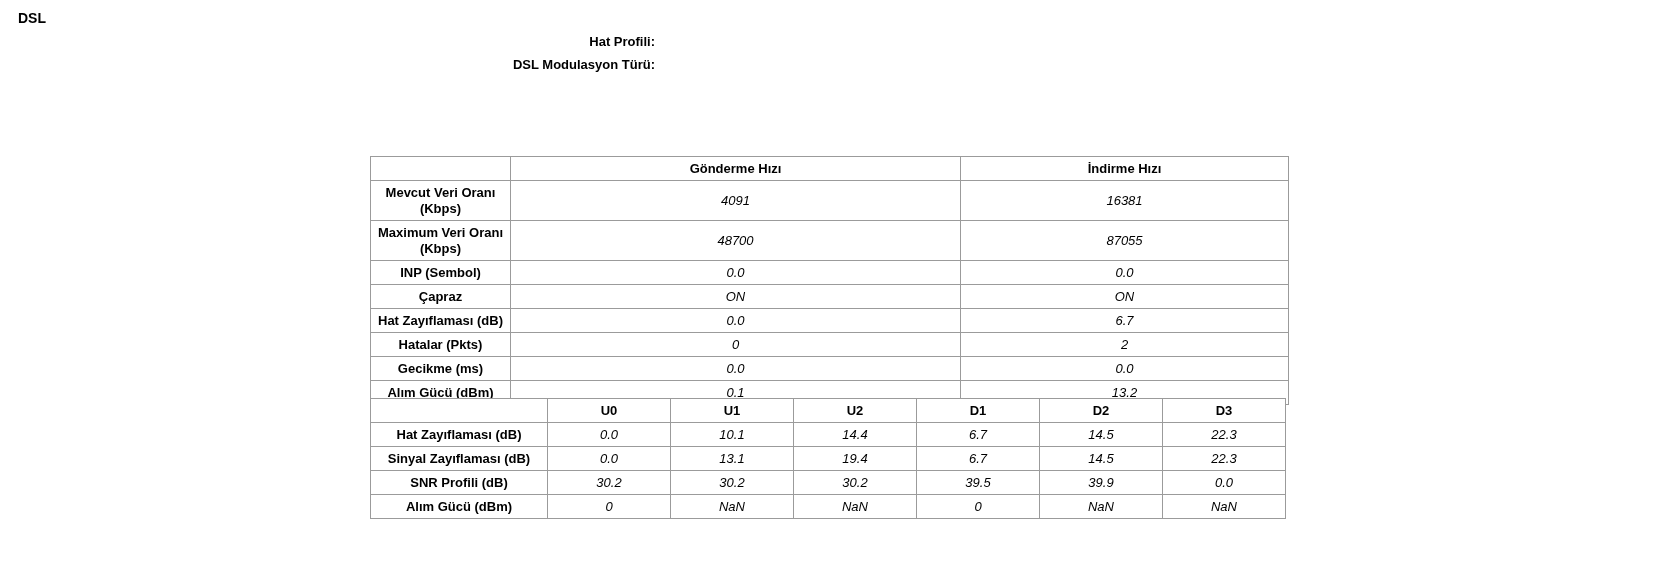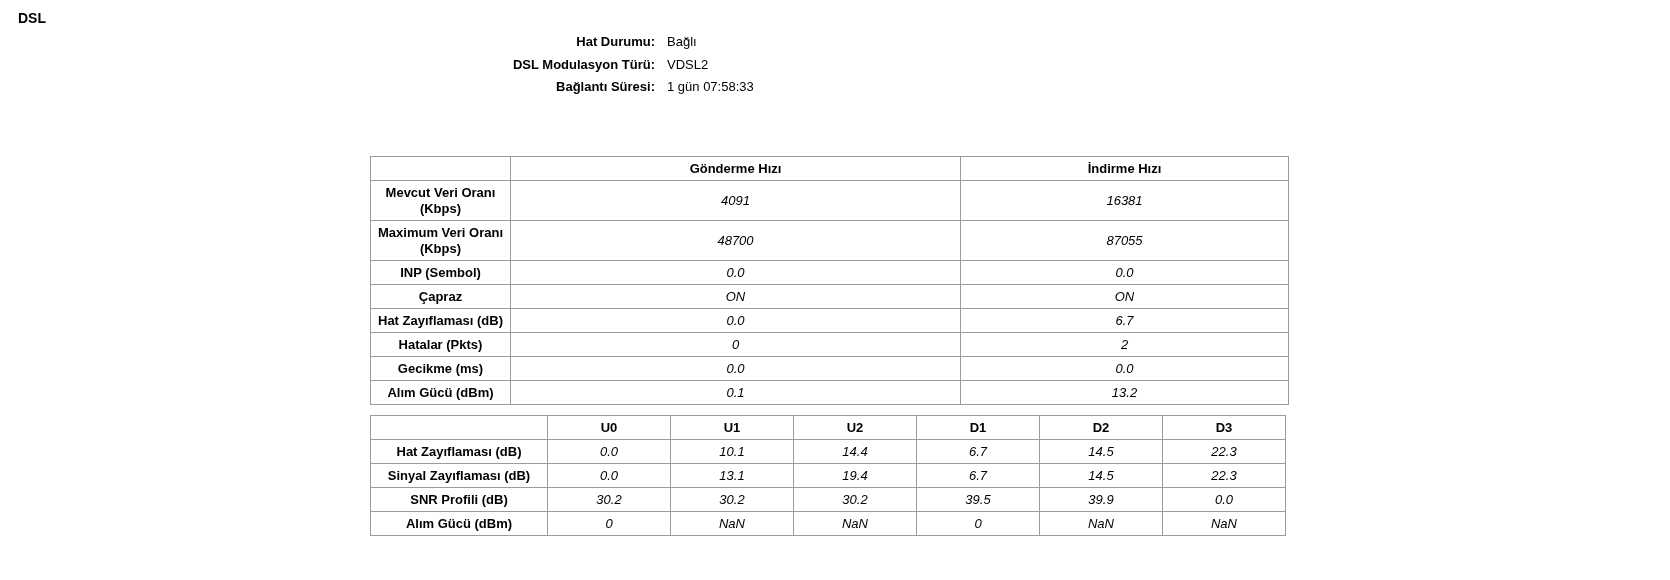--- a/index.html
+++ b/index.html
@@ -58,50 +58,44 @@
     text-align: center;
     vertical-align: middle;
     padding: 3px 4px;
     font-size: 13px;
     line-height: 16px;
     overflow: hidden;
   }
   th { font-weight: bold; }
   td { font-weight: normal; font-style: italic; }
   .rate-table { left: 370px; top: 156px; }
-  .band-table { left: 370px; top: 415px; }
+  .band-table { left: 370px; top: 398px; }
   .rate-table col.c-label { width: 140px; }
   .rate-table col.c-up    { width: 450px; }
   .rate-table col.c-down  { width: 328px; }
   .band-table col.c-label { width: 177px; }
   .band-table col.c-band  { width: 123px; }
   .rate-table thead th, .band-table thead th { height: 24px; }
   .rate-table tbody tr.row-tall th, .rate-table tbody tr.row-tall td { height: 40px; }
   .rate-table tbody tr.row-normal th, .rate-table tbody tr.row-normal td { height: 24px; }
   .band-table tbody th, .band-table tbody td { height: 24px; }
 </style>
 </head>
 <body>
 
 <div class="page">
 
   <div class="page-title">DSL</div>
 
   <div class="info-list">
     <div class="info-row">
-      <span class="info-label">Hat Durumu:</span>
-      <span class="info-value">Bağlı</span>
+      <span class="info-label">Hat Profili:</span>
     </div>
     <div class="info-row">
       <span class="info-label">DSL Modulasyon Türü:</span>
-      <span class="info-value">VDSL2</span>
-    </div>
-    <div class="info-row">
-      <span class="info-label">Bağlantı Süresi:</span>
-      <span class="info-value">1 gün 07:58:33</span>
     </div>
   </div>
 
   <table class="rate-table">
     <colgroup>
       <col class="c-label">
         <col class="c-up">
         <col class="c-down">
     </colgroup>
     <thead>

